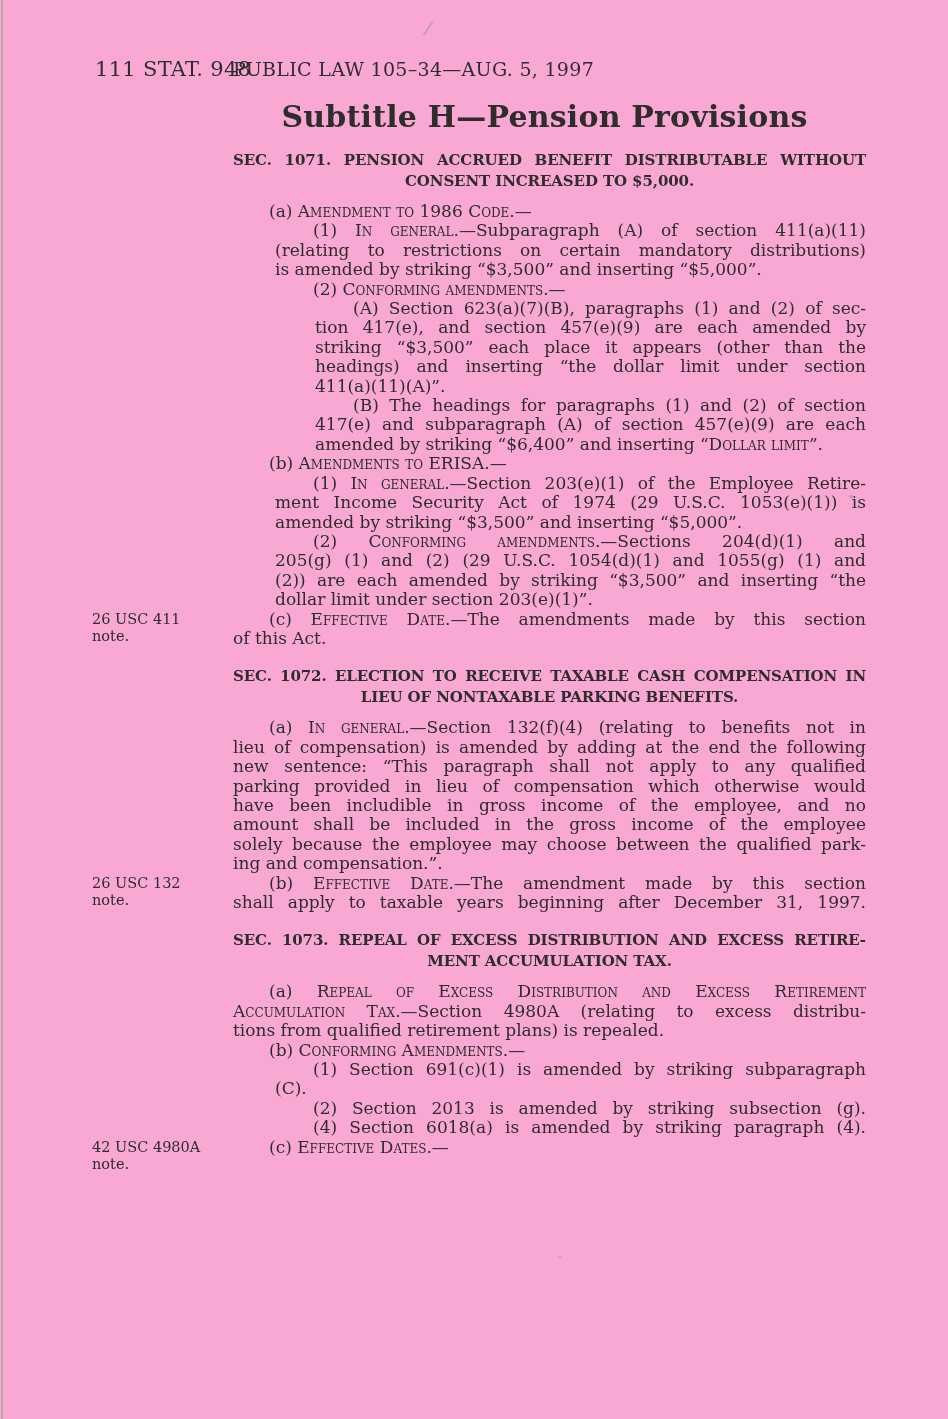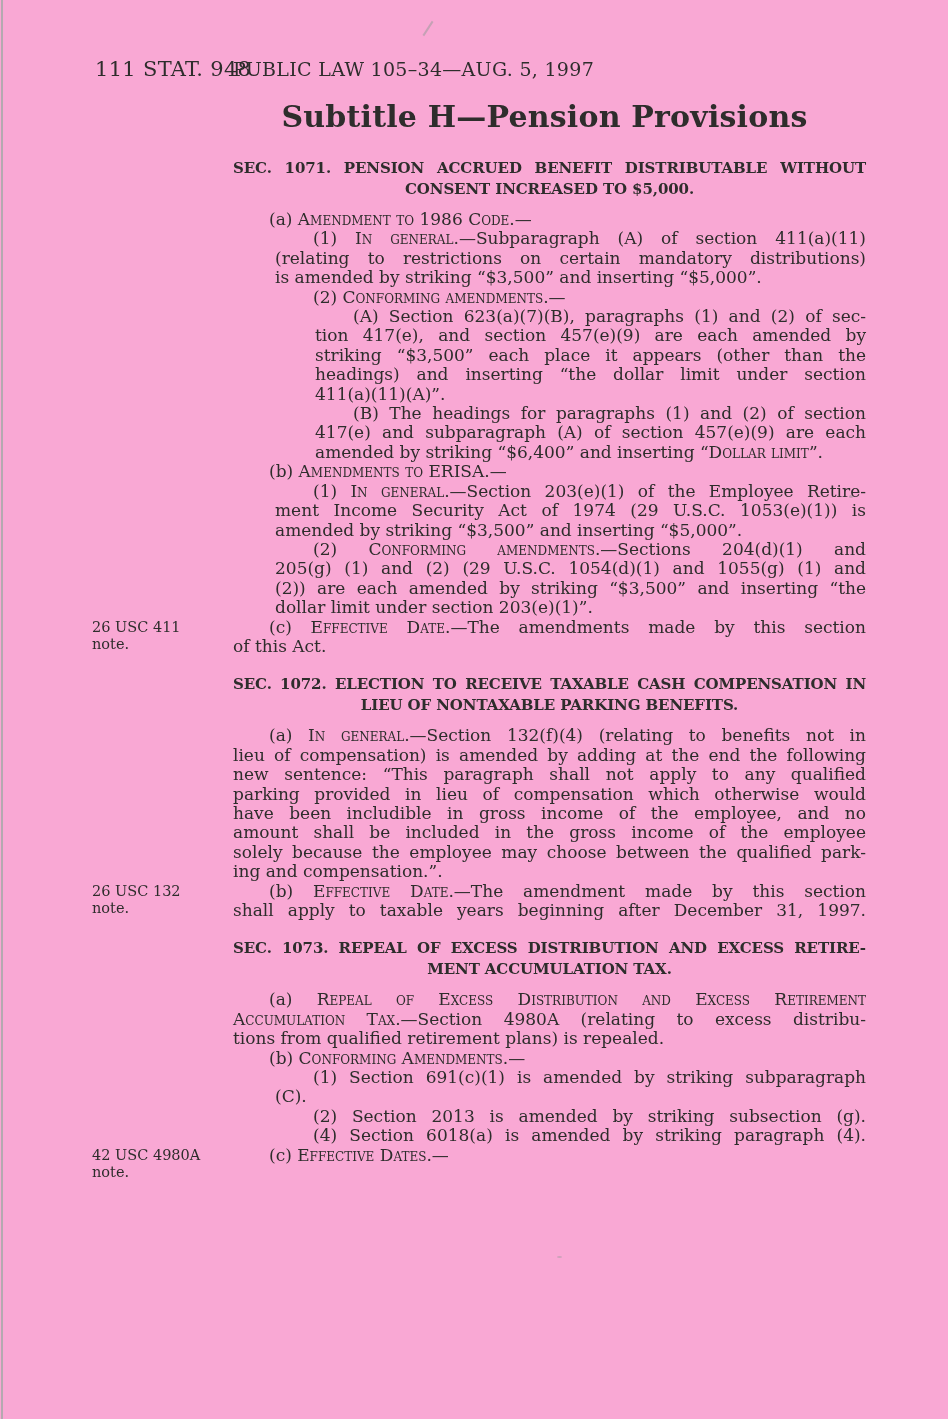--- a/index.html
+++ b/index.html
@@ -28,21 +28,21 @@
   .law-header{
     position:absolute;left:233px;top:56px;width:633px;
     font-size:19px;line-height:26px;letter-spacing:.3px;
   }
   .doc-title{
     position:absolute;left:188px;top:98px;width:713px;
     text-align:center;font-size:30px;line-height:38px;font-weight:bold;
     letter-spacing:.2px;
   }
   .statute-body{
-    position:absolute;left:233px;top:158px;width:633px;
+    position:absolute;left:233px;top:150px;width:633px;
     font-size:17px;line-height:19.4px;
   }
   .sec-heading{
     font-weight:bold;font-size:15px;line-height:21px;
     margin:18px 0 10px 0;letter-spacing:-.1px;
   }
   .sec-heading:first-child{margin-top:0;}
   .hline{text-align:justify;text-align-last:justify;}
   .hline.hlast{text-align:center;text-align-last:center;}
   .para{position:relative;}

